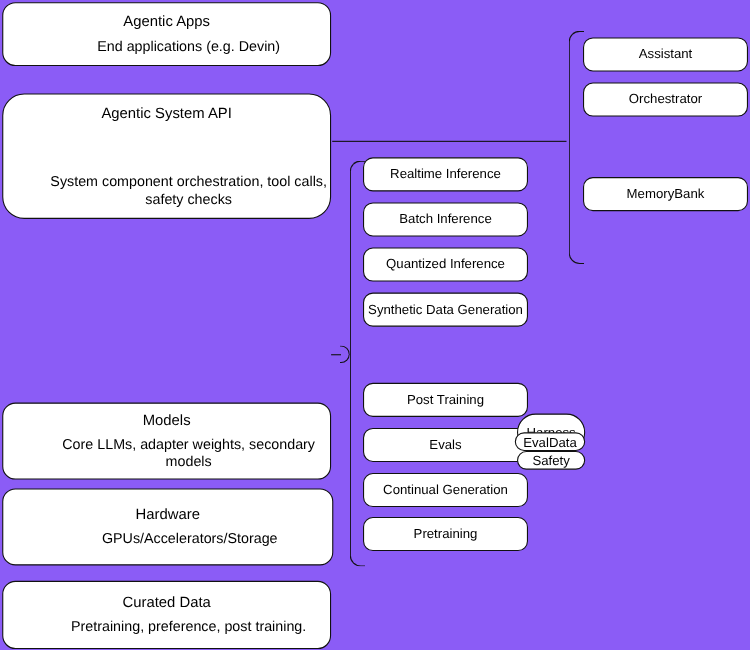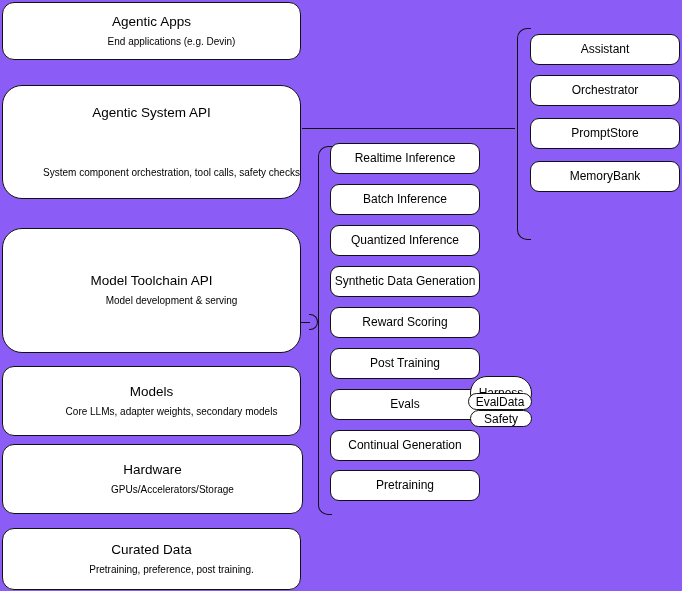--- a/index.html
+++ b/index.html
@@ -38,21 +38,21 @@
     border-radius: 20px;
   }
   .layer.small-radius {
     border-radius: 12px;
   }
   .layer .title {
     font-size: 13.5px;
     color: #000;
   }
   .layer .subtitle {
-    font-size: 10px;
+    font-size: 13px;
     color: #000;
     margin-top: 5px;
     padding-left: 40px;
   }
 
   
   .comp {
     border-radius: 9px;
     font-size: 12px;
   }
@@ -116,24 +116,20 @@
   <div class="node layer small-radius" style="left:2px; top:2px; width:299px; height:58px;">
     <div class="title">Agentic Apps</div>
     <div class="subtitle">End applications (e.g. Devin)</div>
   </div>
 
   <div class="node layer" style="left:2px; top:85px; width:299px; height:114px;gap:40px;">
     <div class="title">Agentic System API</div>
     <div class="subtitle">System component orchestration, tool calls, safety checks</div>
   </div>
 
-  <div class="node layer" style="left:2px; top:228px; width:299px; height:125px;">
-    <div class="title">Model Toolchain API</div>
-    <div class="subtitle">Model development &amp; serving</div>
-  </div>
 
   <div class="node layer small-radius" style="left:2px; top:366px; width:299px; height:70px;">
     <div class="title">Models</div>
     <div class="subtitle">Core LLMs, adapter weights, secondary models</div>
   </div>
 
   <div class="node layer small-radius" style="left:2px; top:444px; width:301px; height:70px;">
     <div class="title">Hardware</div>
     <div class="subtitle">GPUs/Accelerators/Storage</div>
   </div>
@@ -156,23 +152,20 @@
   </div>
   <div class="node comp" style="left:330px; top:184px; width:150px; height:31px;">
     <span>Batch Inference</span>
   </div>
   <div class="node comp" style="left:330px; top:225px; width:150px; height:31px;">
     <span>Quantized Inference</span>
   </div>
   <div class="node comp" style="left:330px; top:266px; width:150px; height:31px;">
     <span>Synthetic Data Generation</span>
   </div>
-  <div class="node comp" style="left:330px; top:307px; width:150px; height:31px;">
-    <span>Reward Scoring</span>
-  </div>
   <div class="node comp" style="left:330px; top:348px; width:150px; height:31px;">
     <span>Post Training</span>
   </div>
   <div class="node comp" style="left:330px; top:389px; width:150px; height:31px;">
     <span>Evals</span>
   </div>
   <div class="node comp" style="left:330px; top:430px; width:150px; height:31px;">
     <span>Continual Generation</span>
   </div>
   <div class="node comp" style="left:330px; top:470px; width:150px; height:31px;">
@@ -188,20 +181,17 @@
   <div class="tag" style="left:470px; top:410px; width:62px; height:17px;">
     <span>Safety</span>
   </div>
 
   <div class="node comp" style="left:530px; top:34px; width:150px; height:31px;">
     <span>Assistant</span>
   </div>
   <div class="node comp" style="left:530px; top:75px; width:150px; height:31px;">
     <span>Orchestrator</span>
   </div>
-  <div class="node comp" style="left:530px; top:118px; width:150px; height:31px;">
-    <span>PromptStore</span>
-  </div>
   <div class="node comp" style="left:530px; top:161px; width:150px; height:31px;">
     <span>MemoryBank</span>
   </div>
 
 </div>
 
 </body></html>

